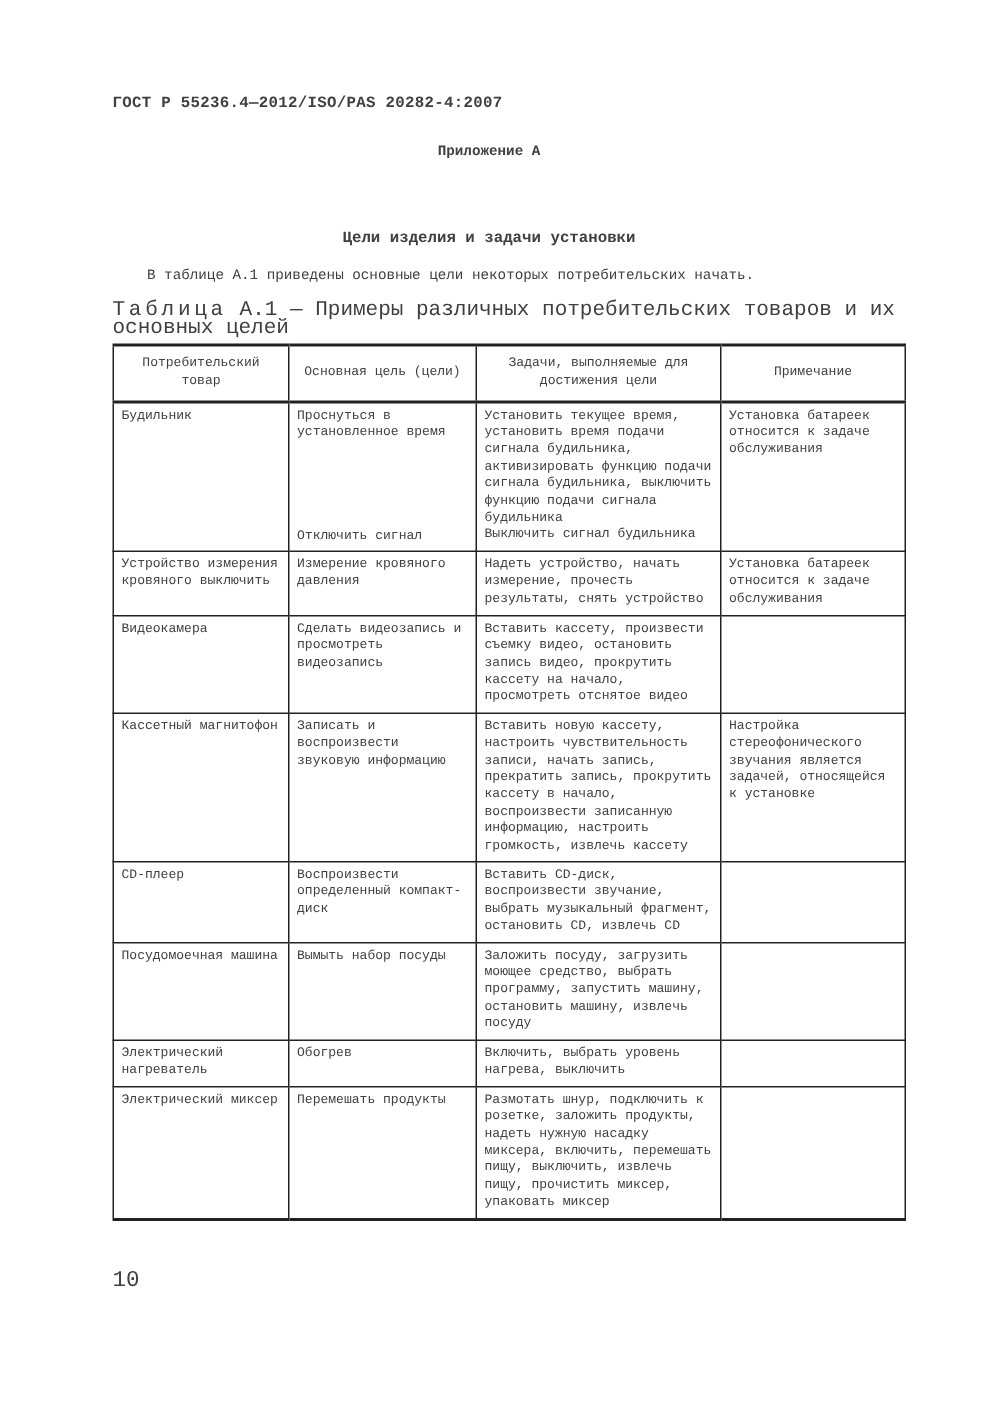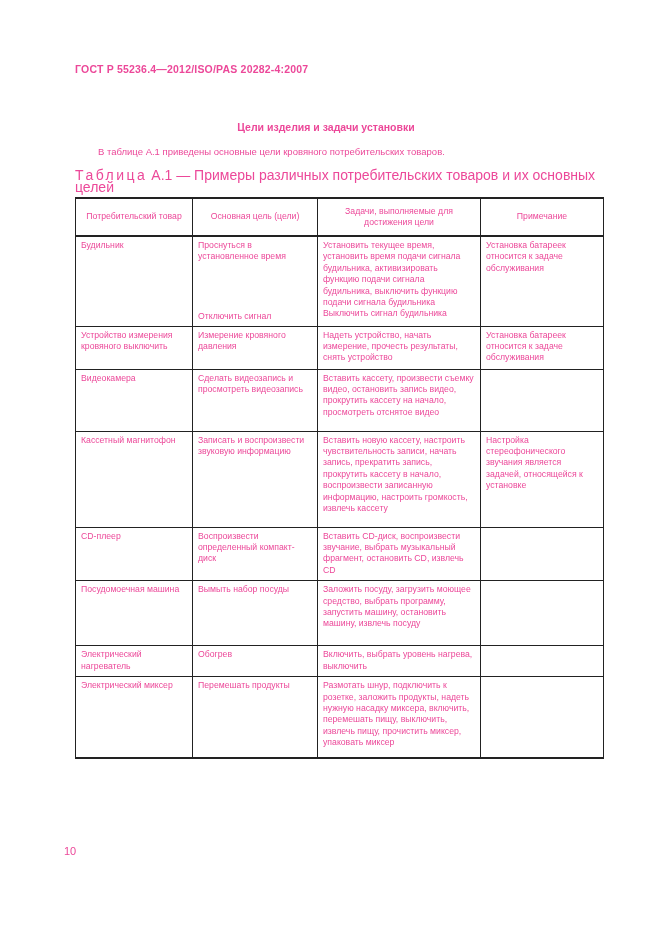--- a/index.html
+++ b/index.html
@@ -3,22 +3,22 @@
 <meta charset="utf-8">
 <style>
   html, body { margin: 0; padding: 0; background: #ffffff; }
   .page {
     position: relative;
     width: 657px;
     height: 936px;
     box-sizing: border-box;
     padding: 63px 58px 0 75px;
     background: #ffffff;
-    color: #ec4899;
-    font-family: Liberation Sans, sans-serif;
+    color: #404040;
+    font-family: Liberation Mono, monospace;
     overflow: hidden;
   }
   .doc-header {
     font-size: 10.5px;
     font-weight: bold;
     line-height: 13px;
     letter-spacing: 0.2px;
   }
   .annex {
     margin: 19px 22px 0 0;
@@ -81,38 +81,39 @@
   table.goals tr.last td { border-bottom: 2px solid #222; }
   td.rel { position: relative; }
   .bottom-text {
     position: absolute;
     left: 5px;
     right: 4px;
     bottom: 3px;
   }
   .page-number {
     position: absolute;
-    left: 64px;
+    left: 75px;
     top: 845px;
-    font-size: 11px;
+    font-size: 15px;
   }
 </style>
 </head>
 <body>
 
 <div class="page">
 
   <div class="doc-header">ГОСТ Р 55236.4—2012/ISO/PAS 20282-4:2007</div>
 
   <div class="annex">
+    <div>Приложение А</div>
   </div>
 
   <div class="section-title">Цели изделия и задачи установки</div>
 
-  <p class="intro">В таблице А.1 приведены основные цели кровяного потребительских товаров.</p>
+  <p class="intro">В таблице А.1 приведены основные цели некоторых потребительских начать.</p>
 
   <p class="tbl-caption"><span class="spaced">Таблица</span> <span>А.1 — Примеры различных потребительских товаров и их основных целей</span></p>
 
   <table class="goals">
     <colgroup>
         <col class="c1">
         <col class="c2">
         <col class="c3">
         <col class="c4">
       </colgroup>

